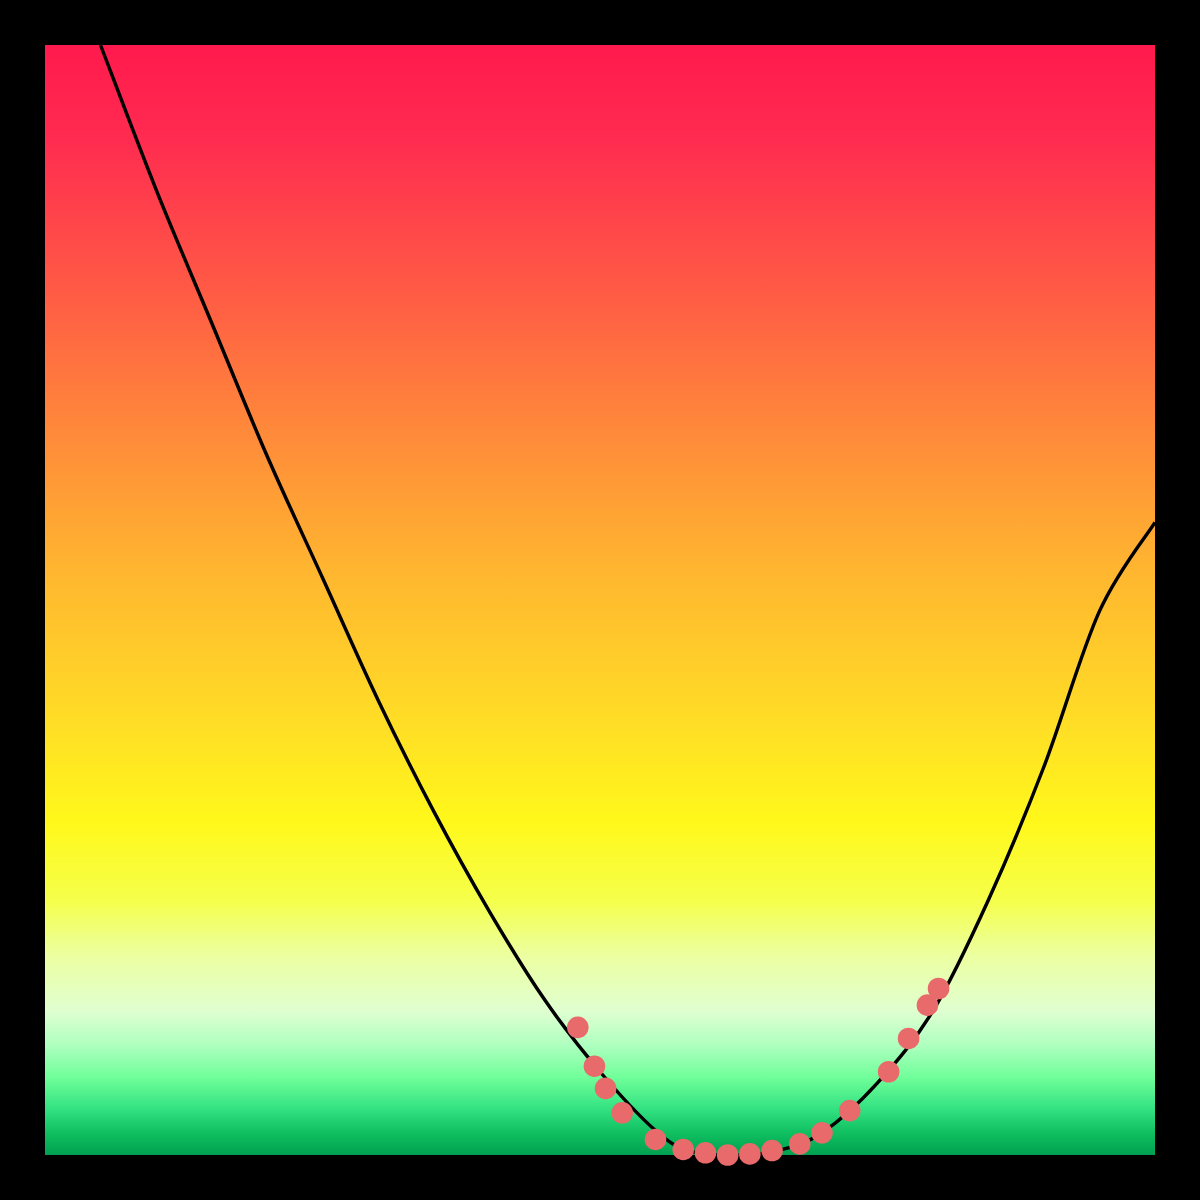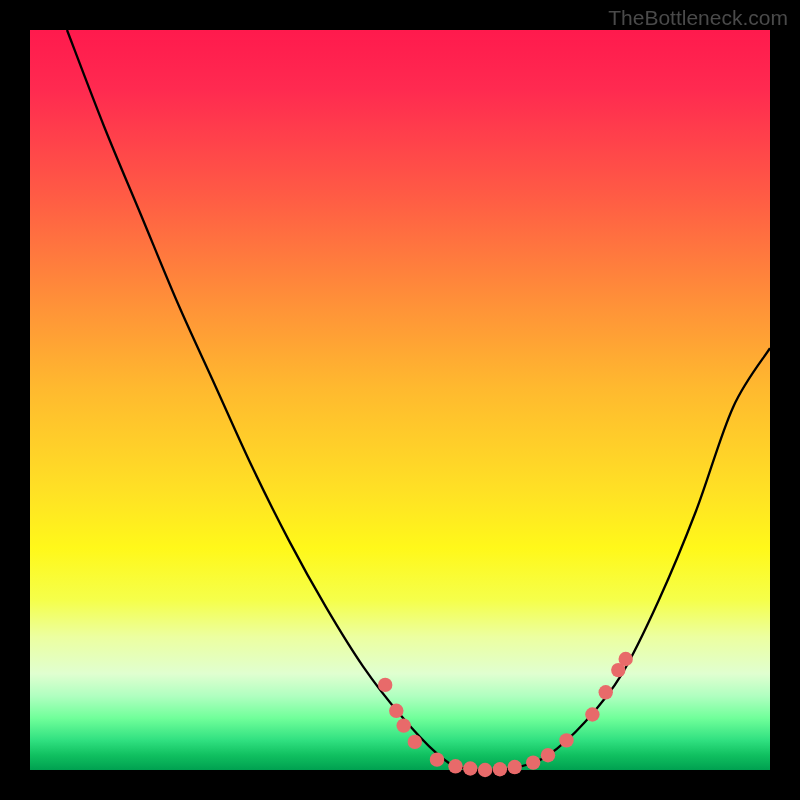--- a/index.html
+++ b/index.html
@@ -72,21 +72,20 @@
   }
   circle.marker {
     fill: #e86a6a;
     stroke: none;
   }
 </style>
 </head>
 <body>
 
 <div class="container">
-  <div class="watermark">TheBottleneck.com</div>
   <div class="plot-area">
     <div class="gradient-bg"></div>
     <svg class="curve" viewBox="0 0 740 740">
       <path class="curve-path" id="curve-path" d="M 37.00 0.00 C 43.17 16.03, 61.67 65.37, 74.00 96.20 C 86.33 127.03, 98.67 155.40, 111.00 185.00 C 123.33 214.60, 135.67 245.43, 148.00 273.80 C 160.33 302.17, 172.67 328.07, 185.00 355.20 C 197.33 382.33, 209.67 410.70, 222.00 436.60 C 234.33 462.50, 246.67 487.17, 259.00 510.60 C 271.33 534.03, 283.67 556.23, 296.00 577.20 C 308.33 598.17, 320.67 618.52, 333.00 636.40 C 345.33 654.28, 357.67 669.95, 370.00 684.50 C 382.33 699.05, 397.13 714.96, 407.00 723.72 C 416.87 732.48, 420.57 734.33, 429.20 737.04 C 437.83 739.75, 448.93 740.00, 458.80 740.00 C 468.67 740.00, 478.53 739.51, 488.40 737.04 C 498.27 734.57, 506.90 732.72, 518.00 725.20 C 529.10 717.68, 542.67 705.47, 555.00 691.90 C 567.33 678.33, 579.67 664.15, 592.00 643.80 C 604.33 623.45, 616.67 596.93, 629.00 569.80 C 641.33 542.67, 653.67 513.07, 666.00 481.00 C 678.33 448.93, 690.67 404.53, 703.00 377.40 C 715.33 350.27, 733.83 328.07, 740.00 318.20"></path>
       <g id="markers-group">
           <circle class="marker" cx="355.20" cy="654.90" r="7.2"></circle>
           <circle class="marker" cx="366.30" cy="680.80" r="7.2"></circle>
           <circle class="marker" cx="373.70" cy="695.60" r="7.2"></circle>
           <circle class="marker" cx="384.80" cy="711.88" r="7.2"></circle>
           <circle class="marker" cx="407.00" cy="729.64" r="7.2"></circle>

